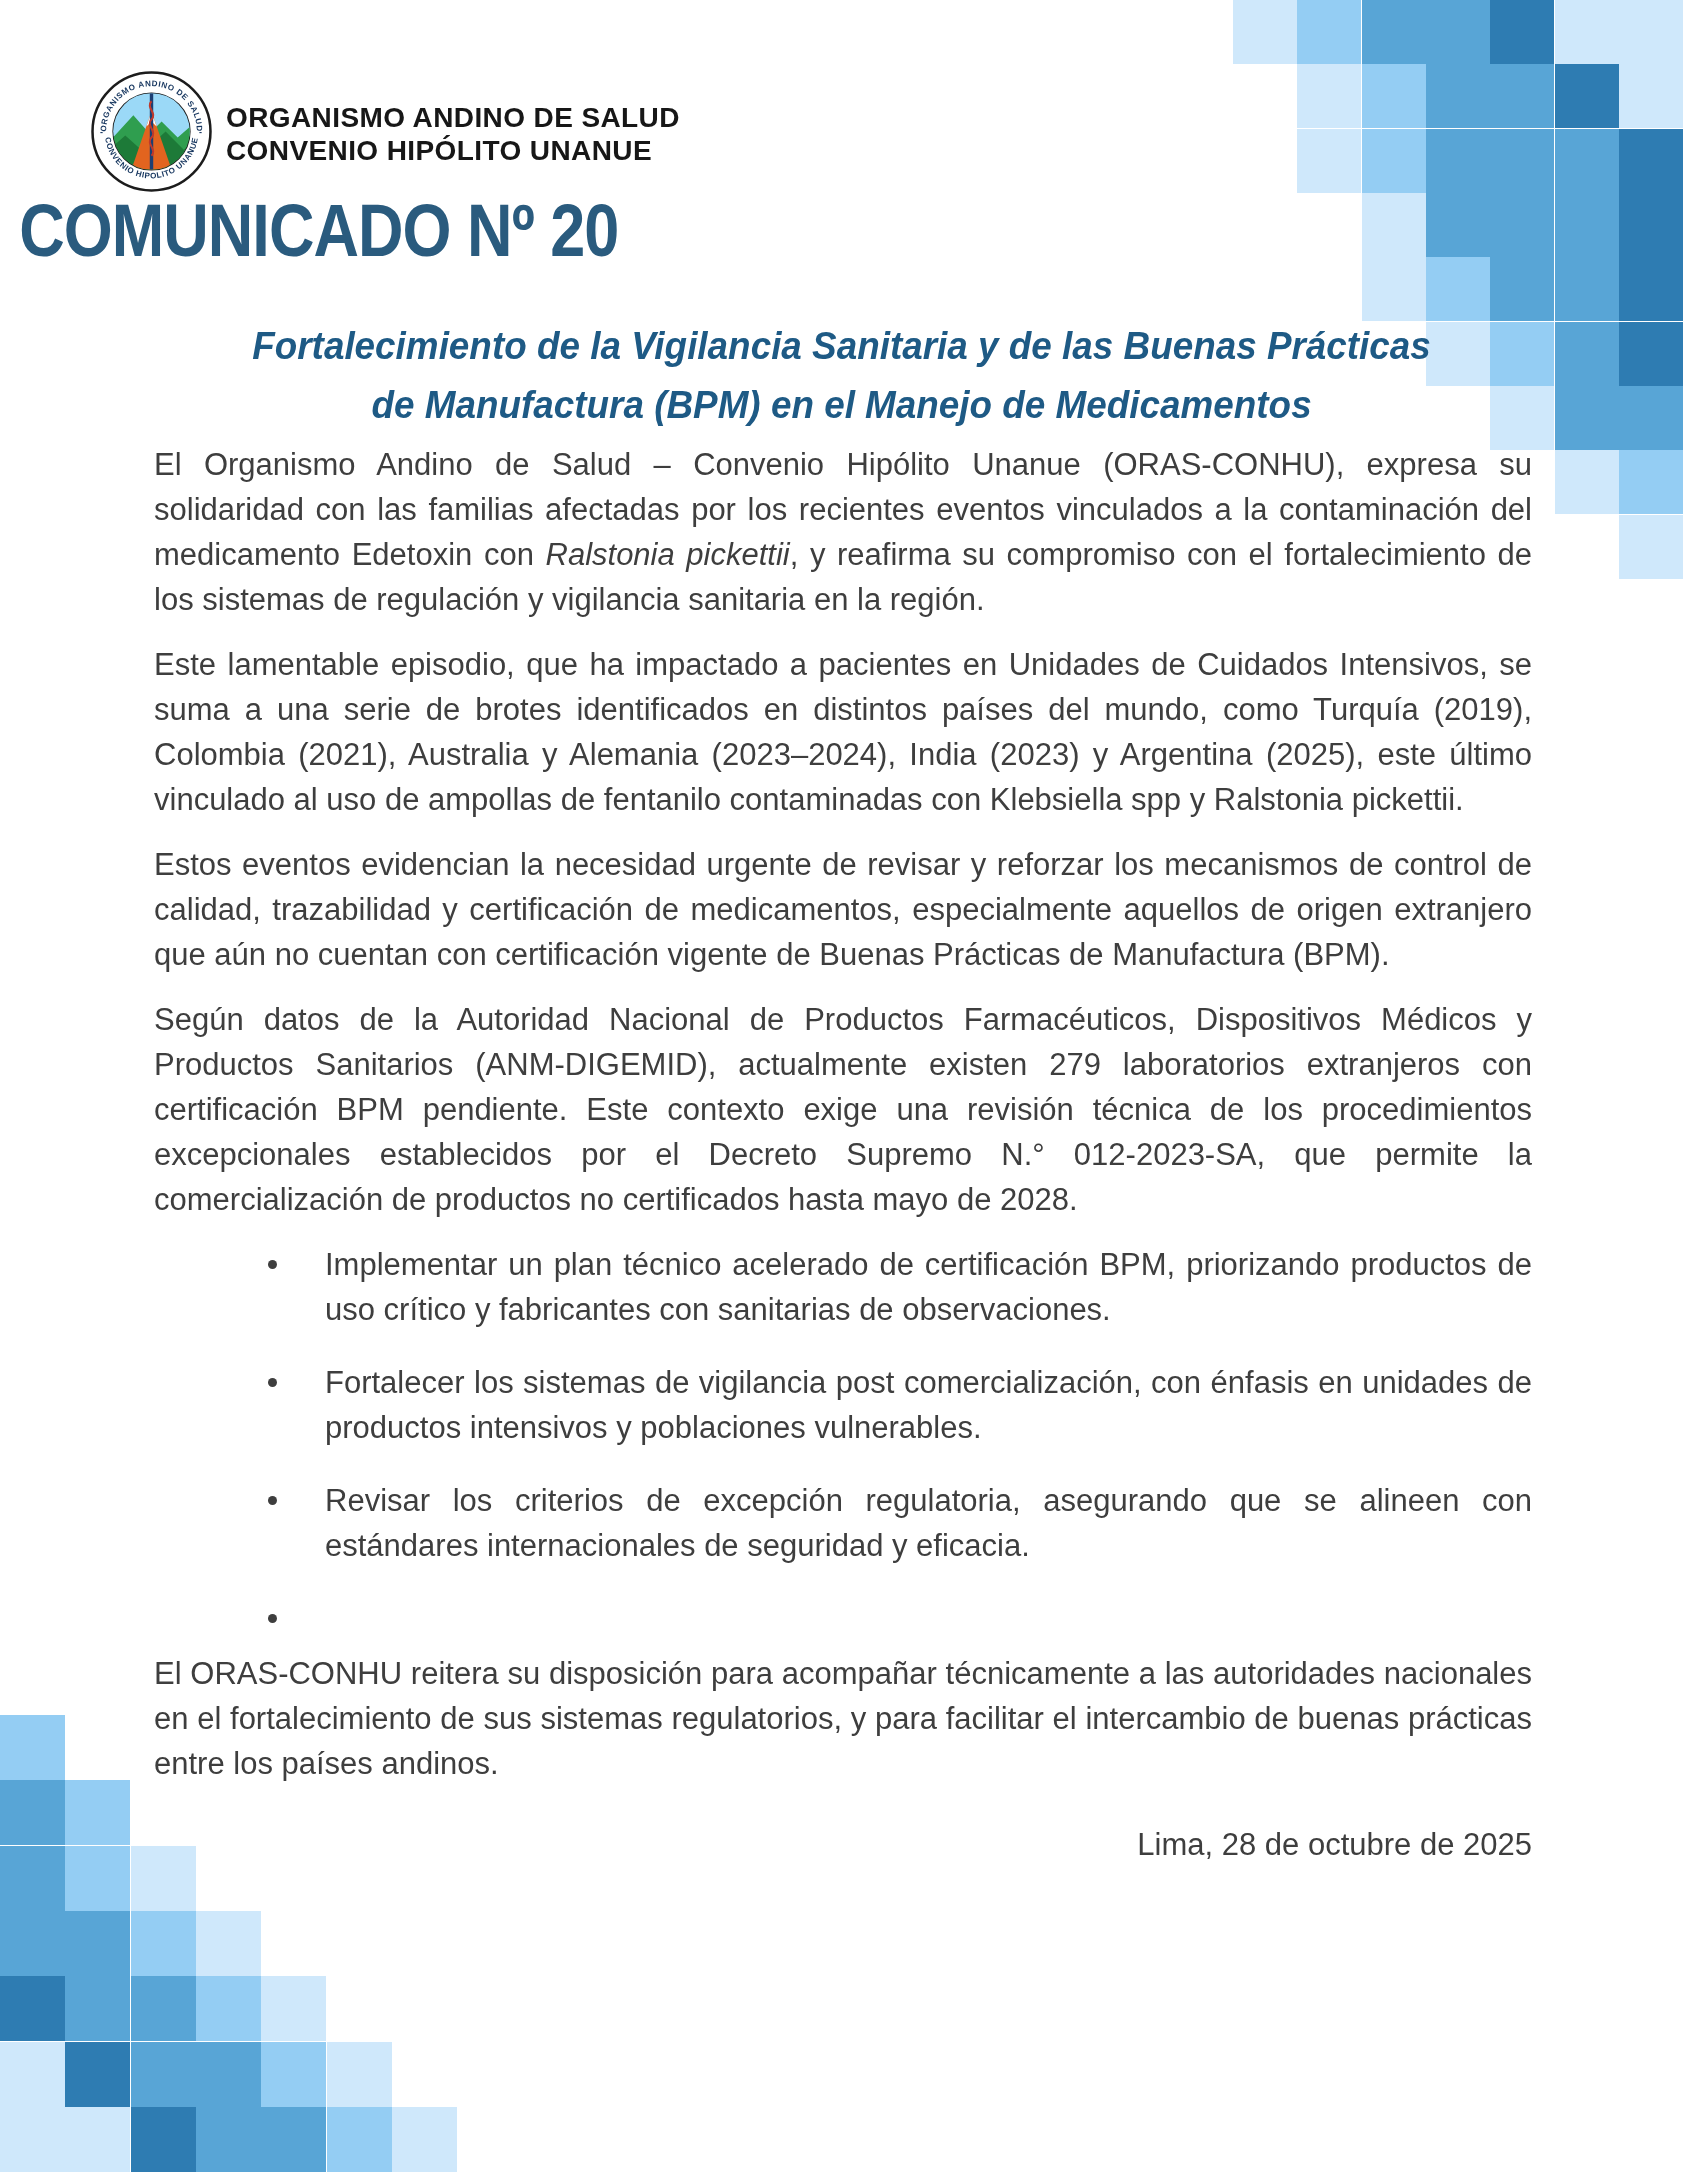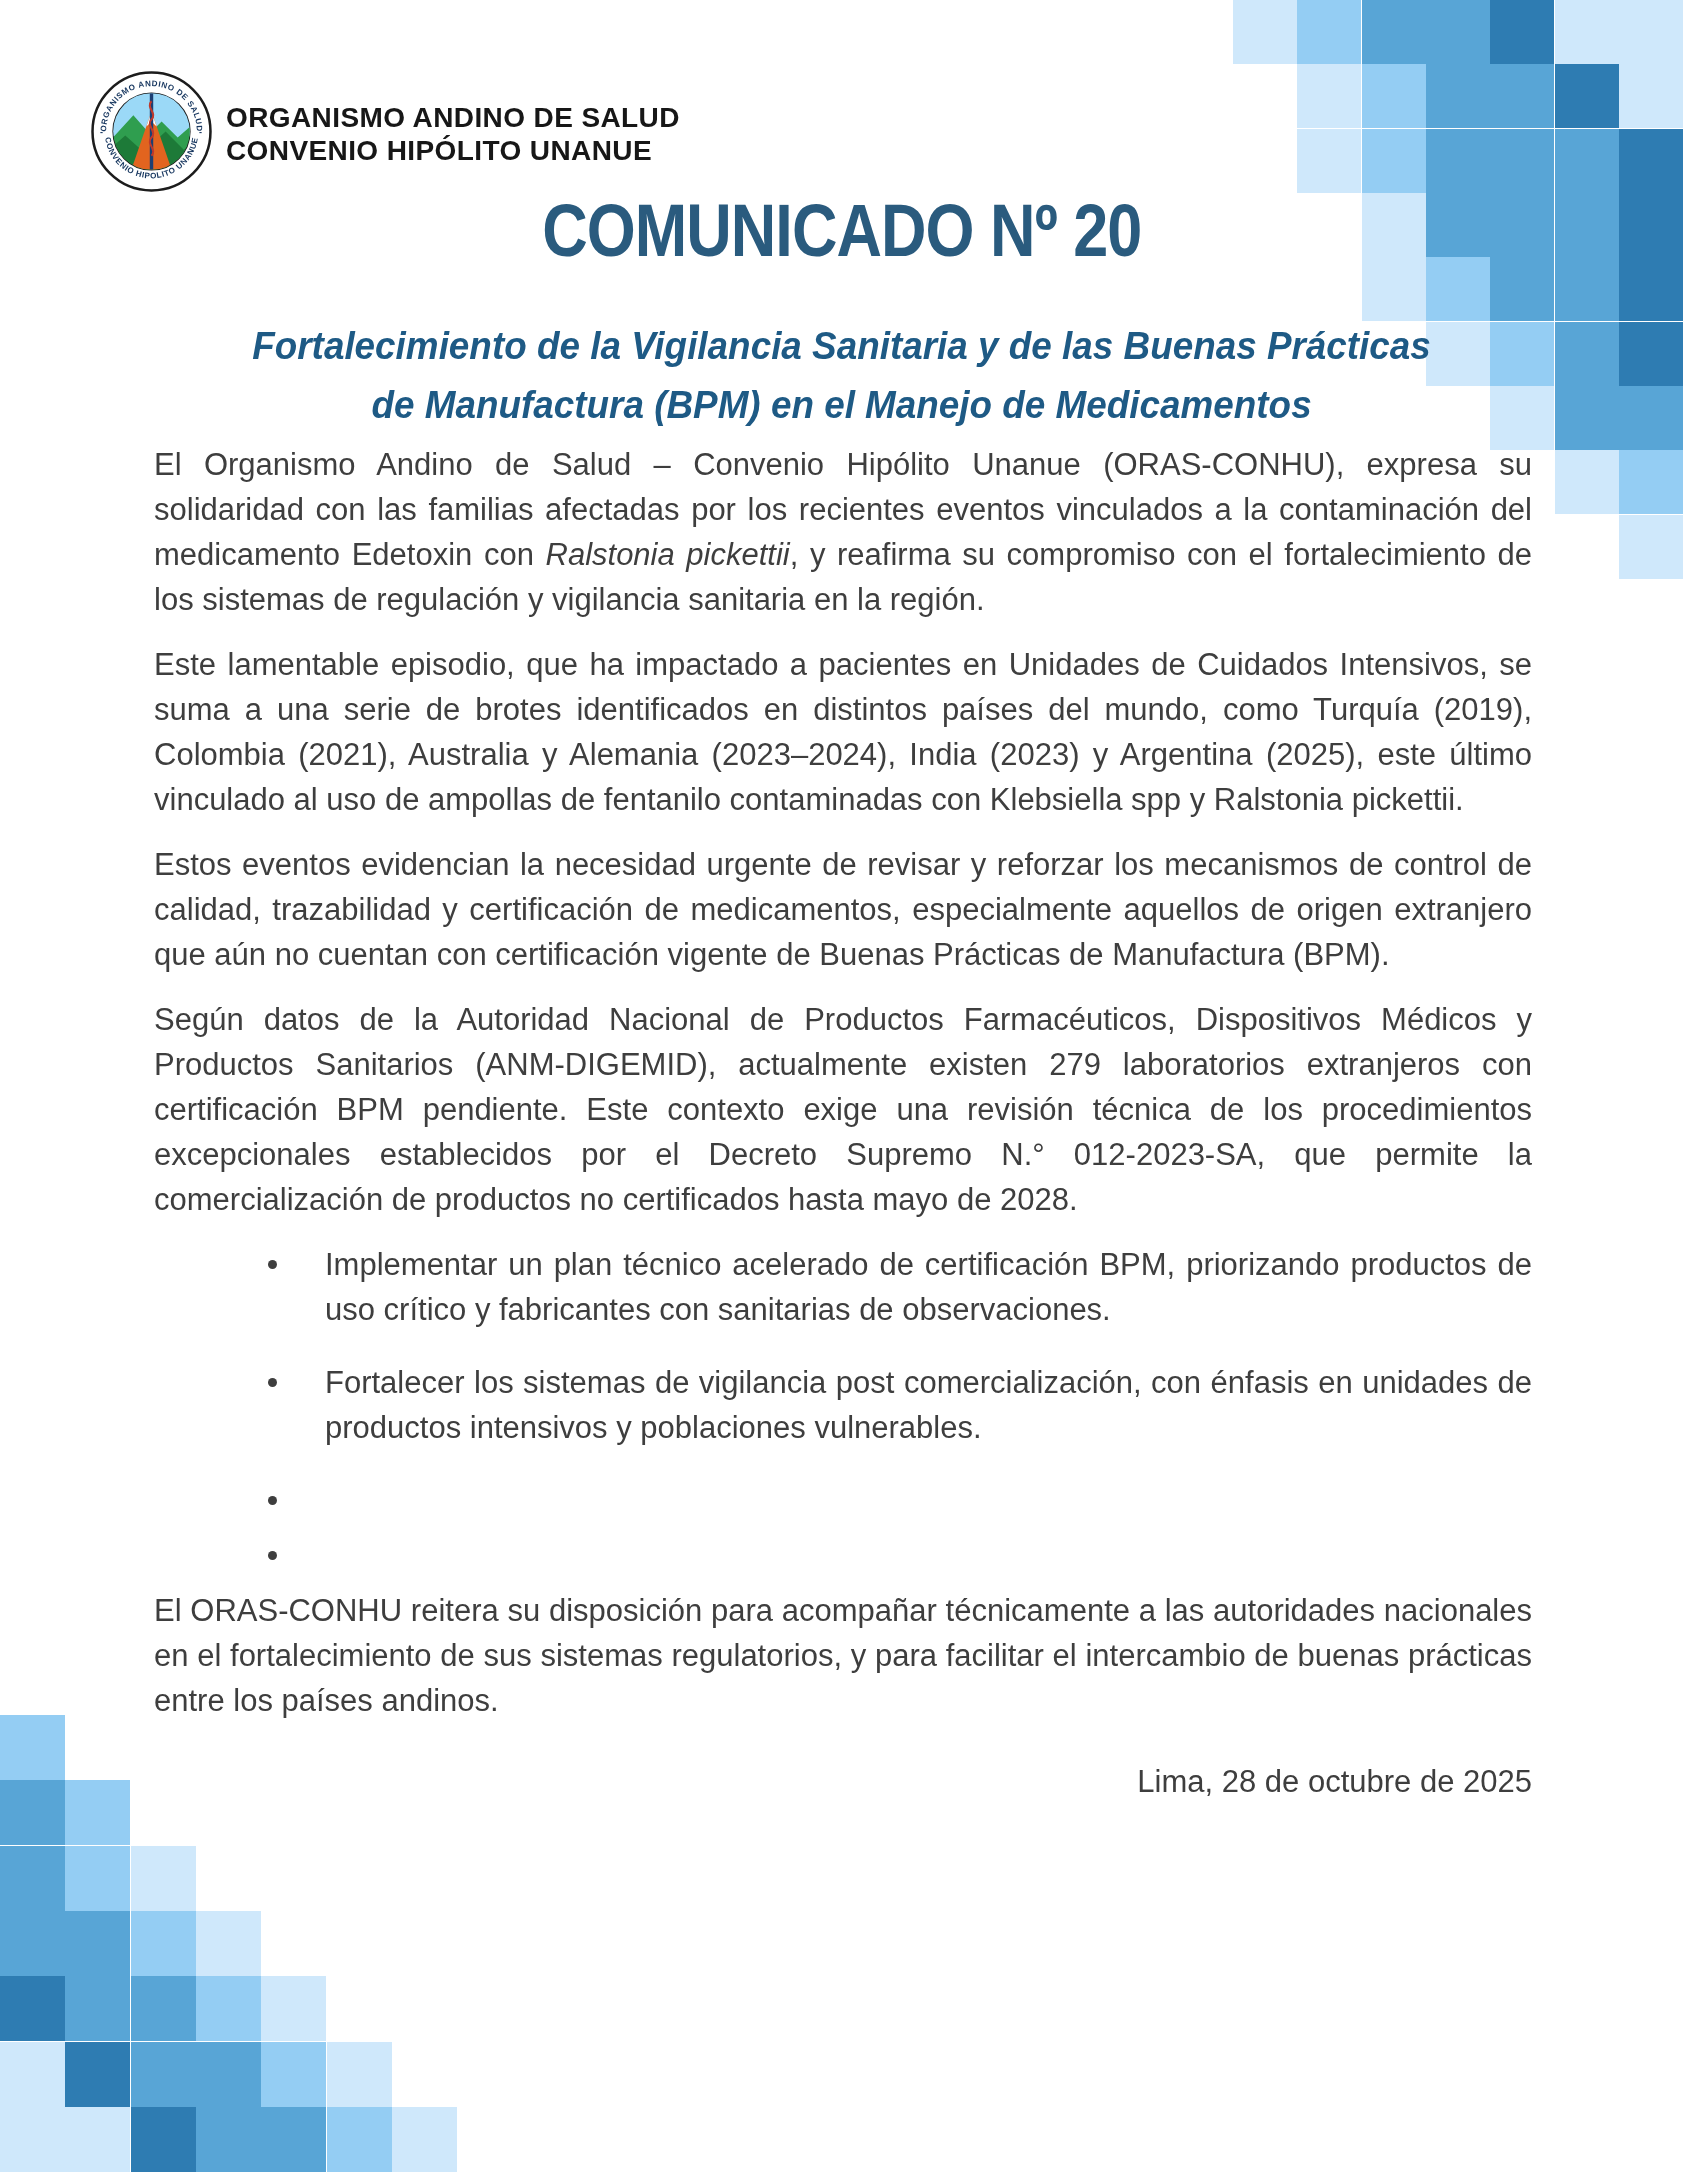--- a/index.html
+++ b/index.html
@@ -8,21 +8,21 @@
   
   .decor{position:absolute;z-index:0;}
   #decor-tr{left:1233px;top:0;width:450px;height:579px;}
   #decor-bl{left:0;top:1715px;width:457px;height:457px;}
   .cell{position:absolute;}
   
   .logo-wrap{position:absolute;left:91px;top:71px;width:121px;height:121px;z-index:1;}
   .orgname{position:absolute;left:226px;top:101px;z-index:1;font-weight:bold;font-size:28px;
            line-height:33px;color:#171717;letter-spacing:0.4px;}
   
-  .title{position:absolute;left:0;top:188px;width:100%;text-align:center;z-index:1;
+  .title{position:absolute;left:0;top:188px;width:100%;z-index:1;
          font-weight:bold;font-size:67px;color:#2a5b7e;}
   .title .inner{display:inline-block;transform:scale(.94,1.1);transform-origin:center top;letter-spacing:-1px;}
   .subtitle{position:absolute;left:0;top:317px;width:100%;text-align:center;z-index:1;
             font-weight:bold;font-style:italic;font-size:38px;line-height:59px;color:#1e5a85;}
   .subtitle .inner{display:inline-block;transform:scaleX(.97);transform-origin:center top;}
   
   .content{position:absolute;left:154px;top:442px;width:1378px;z-index:1;color:#3e3e3e;
            font-size:31px;line-height:45px;text-align:justify;}
   .para{margin:0 0 20px 0;}
   .it{font-style:italic;}
@@ -166,20 +166,21 @@
         <li class="bullet">
           <span class="dot"></span>
           <span class="btext">Implementar un plan técnico acelerado de certificación BPM, priorizando productos de uso crítico y fabricantes con sanitarias de observaciones.</span>
         </li>
         <li class="bullet">
           <span class="dot"></span>
           <span class="btext">Fortalecer los sistemas de vigilancia post comercialización, con énfasis en unidades de productos intensivos y poblaciones vulnerables.</span>
         </li>
         <li class="bullet">
           <span class="dot"></span>
+          <span class="btext">Revisar los criterios de excepción regulatoria, asegurando que se alineen con estándares internacionales de seguridad y eficacia.</span>
         </li>
         <li class="bullet">
           <span class="dot"></span>
         </li>
       </ul>
     <p class="para closing">El ORAS-CONHU reitera su disposición para acompañar técnicamente a las autoridades nacionales en el fortalecimiento de sus sistemas regulatorios, y para facilitar el intercambio de buenas prácticas entre los países andinos.</p>
     <div class="date">Lima, 28 de octubre de 2025</div>
   </div>
 
 </div>

